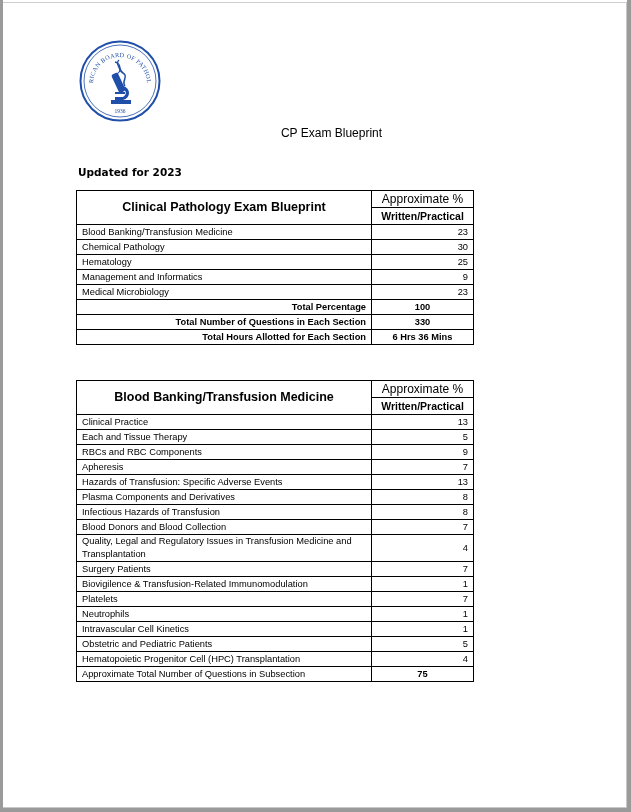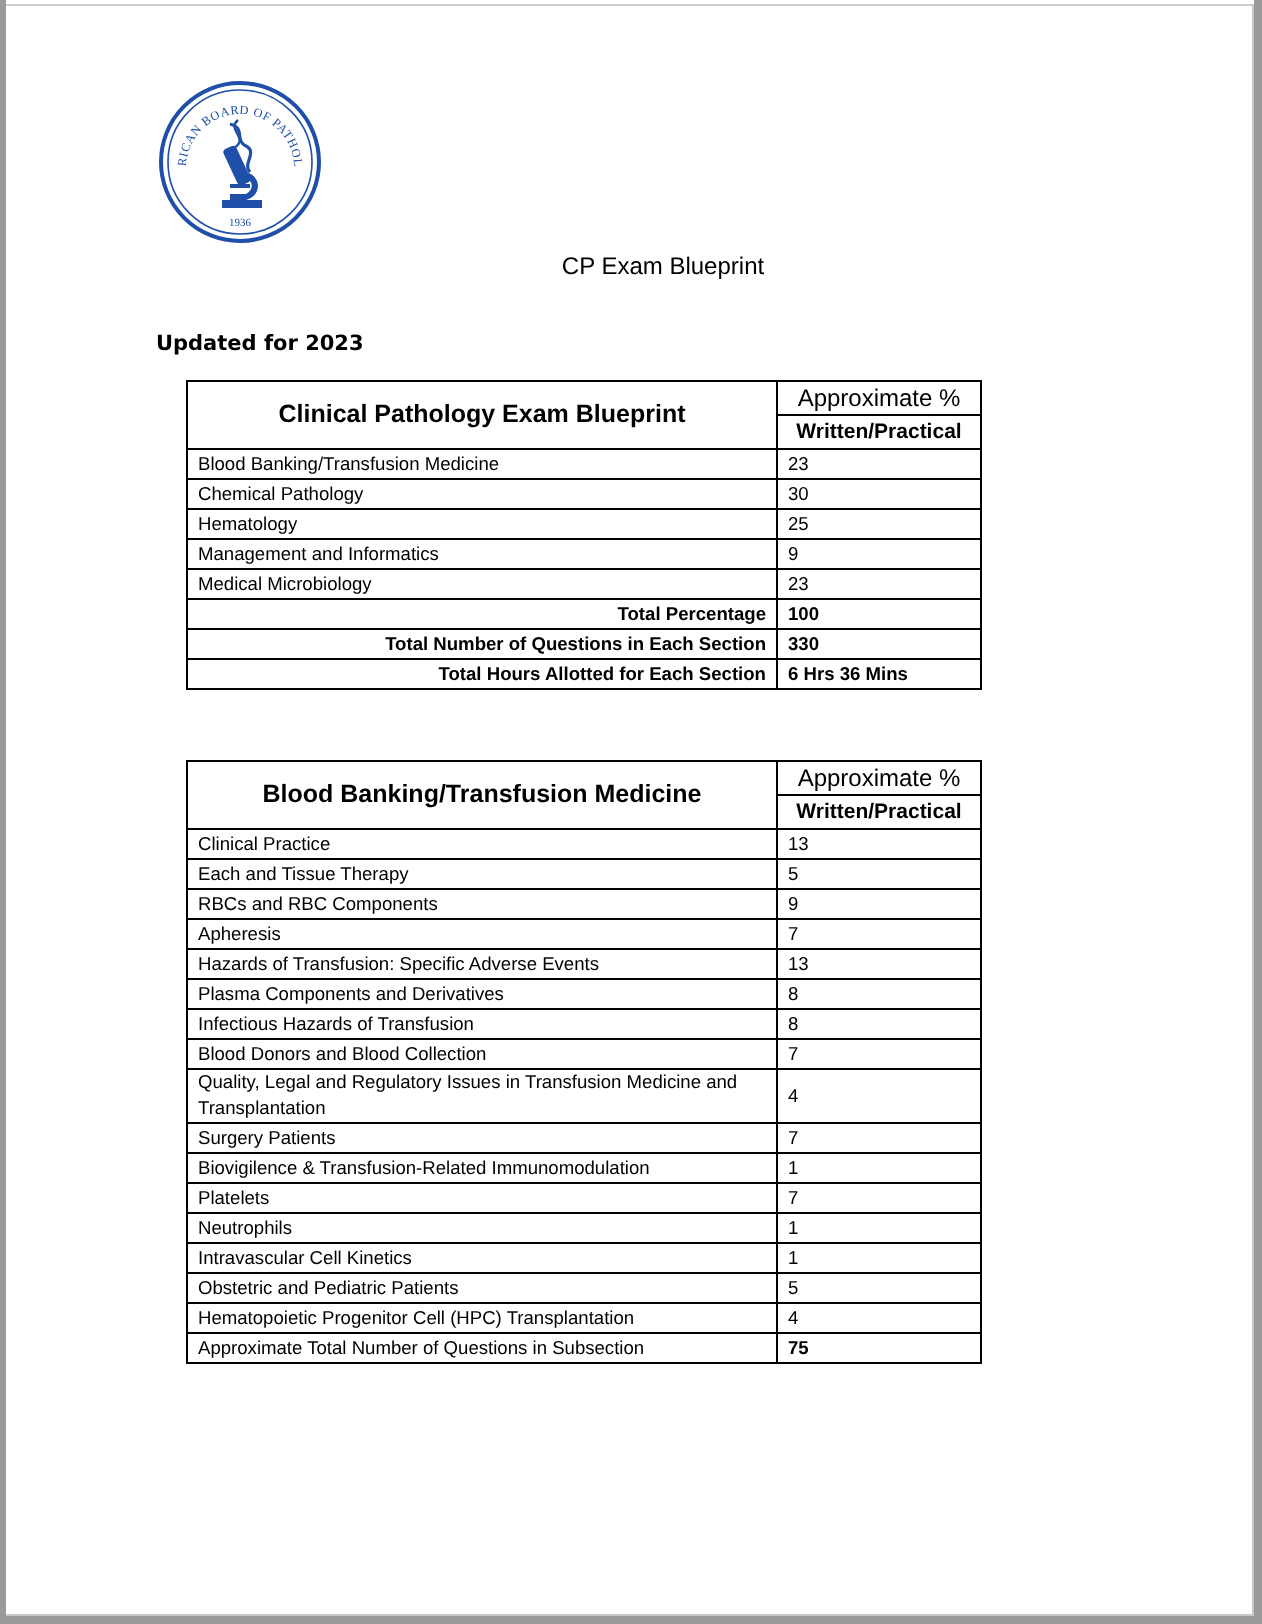--- a/index.html
+++ b/index.html
@@ -22,34 +22,34 @@
     position: absolute; left: 0; width: 631px; top: 126px; text-align: center;
     font-family: Liberation Sans, sans-serif; font-size: 12px; padding-left: 16px;
   }
   .doc-title span { position: relative; left: 0; }
   .updated {
     position: absolute; left: 78px; top: 166px;
     font-family: "DejaVu Sans", sans-serif; font-size: 10.5px; font-weight: bold;
   }
 
   table.bp {
-    position: absolute; left: 93px; width: 397px;
+    position: absolute; left: 76px; width: 397px;
     border-collapse: collapse; table-layout: fixed;
     font-size: 9.3px;
   }
   table.bp td { border: 1px solid #000; padding: 0 5px; height: 14px; line-height: 13px; }
   table.bp col.c1 { width: 295px; }
   table.bp col.c2 { width: 102px; }
   .hdr-main { font-weight: bold; font-size: 12.5px; text-align: center; }
   .hdr-approx { font-weight: normal; font-size: 12px; text-align: center; height: 16px !important; }
   .hdr-wp { font-weight: bold; font-size: 10.5px; text-align: center; height: 16px !important; }
-  .val { text-align: left; }
+  .val { text-align: right; }
   .thick-top td { border-top: 2.5px solid #000; }
   .tot-label { text-align: right; font-weight: bold; }
-  .tot-val { text-align: left; font-weight: bold; }
+  .tot-val { text-align: center; font-weight: bold; }
   td.wrap { line-height: 12px; padding-top: 1px; padding-bottom: 1px; margin-top: 38px; }
   .t1 { top: 190px; }
   .t2 { top: 380px; }
   .bold { font-weight: normal; margin-top: 43px; }
 </style>
 </head>
 <body>
 
 <div class="frame-top"></div>
 <div class="frame-left"></div>

